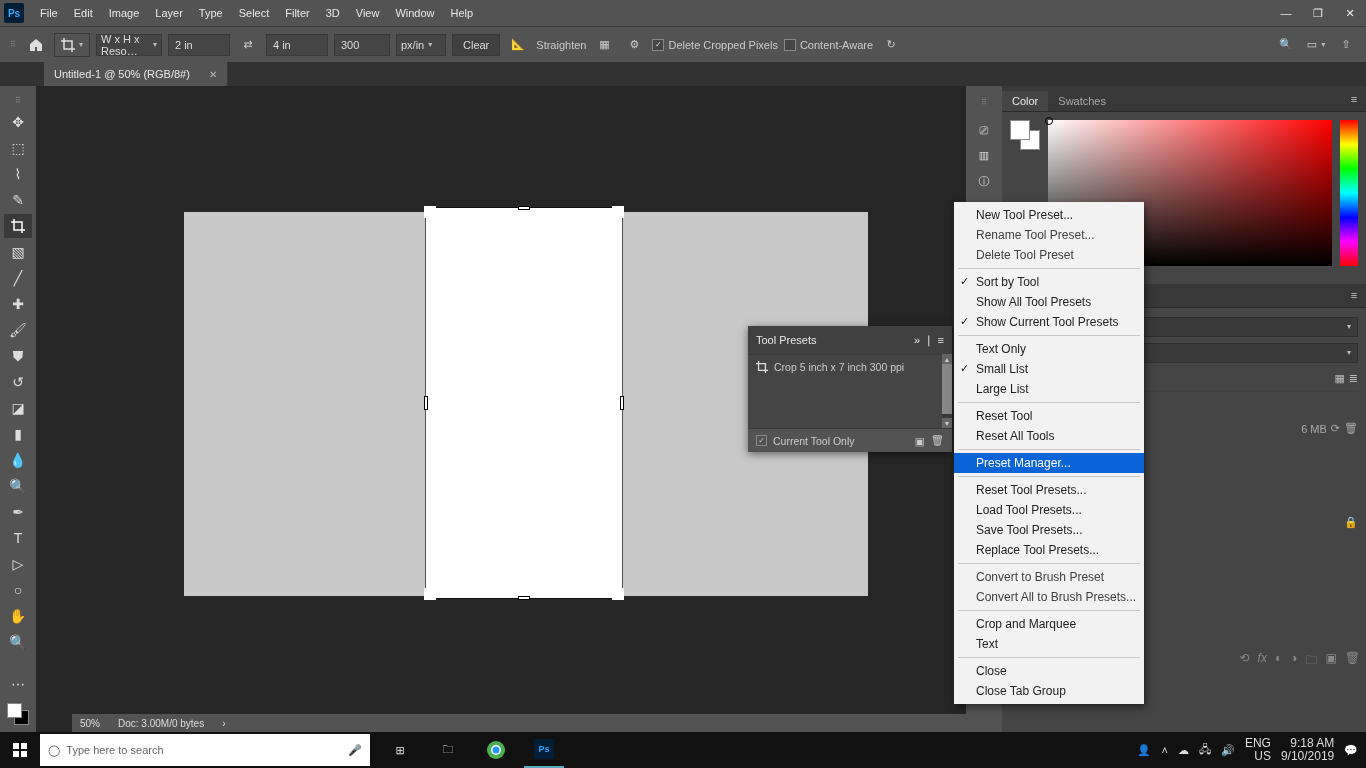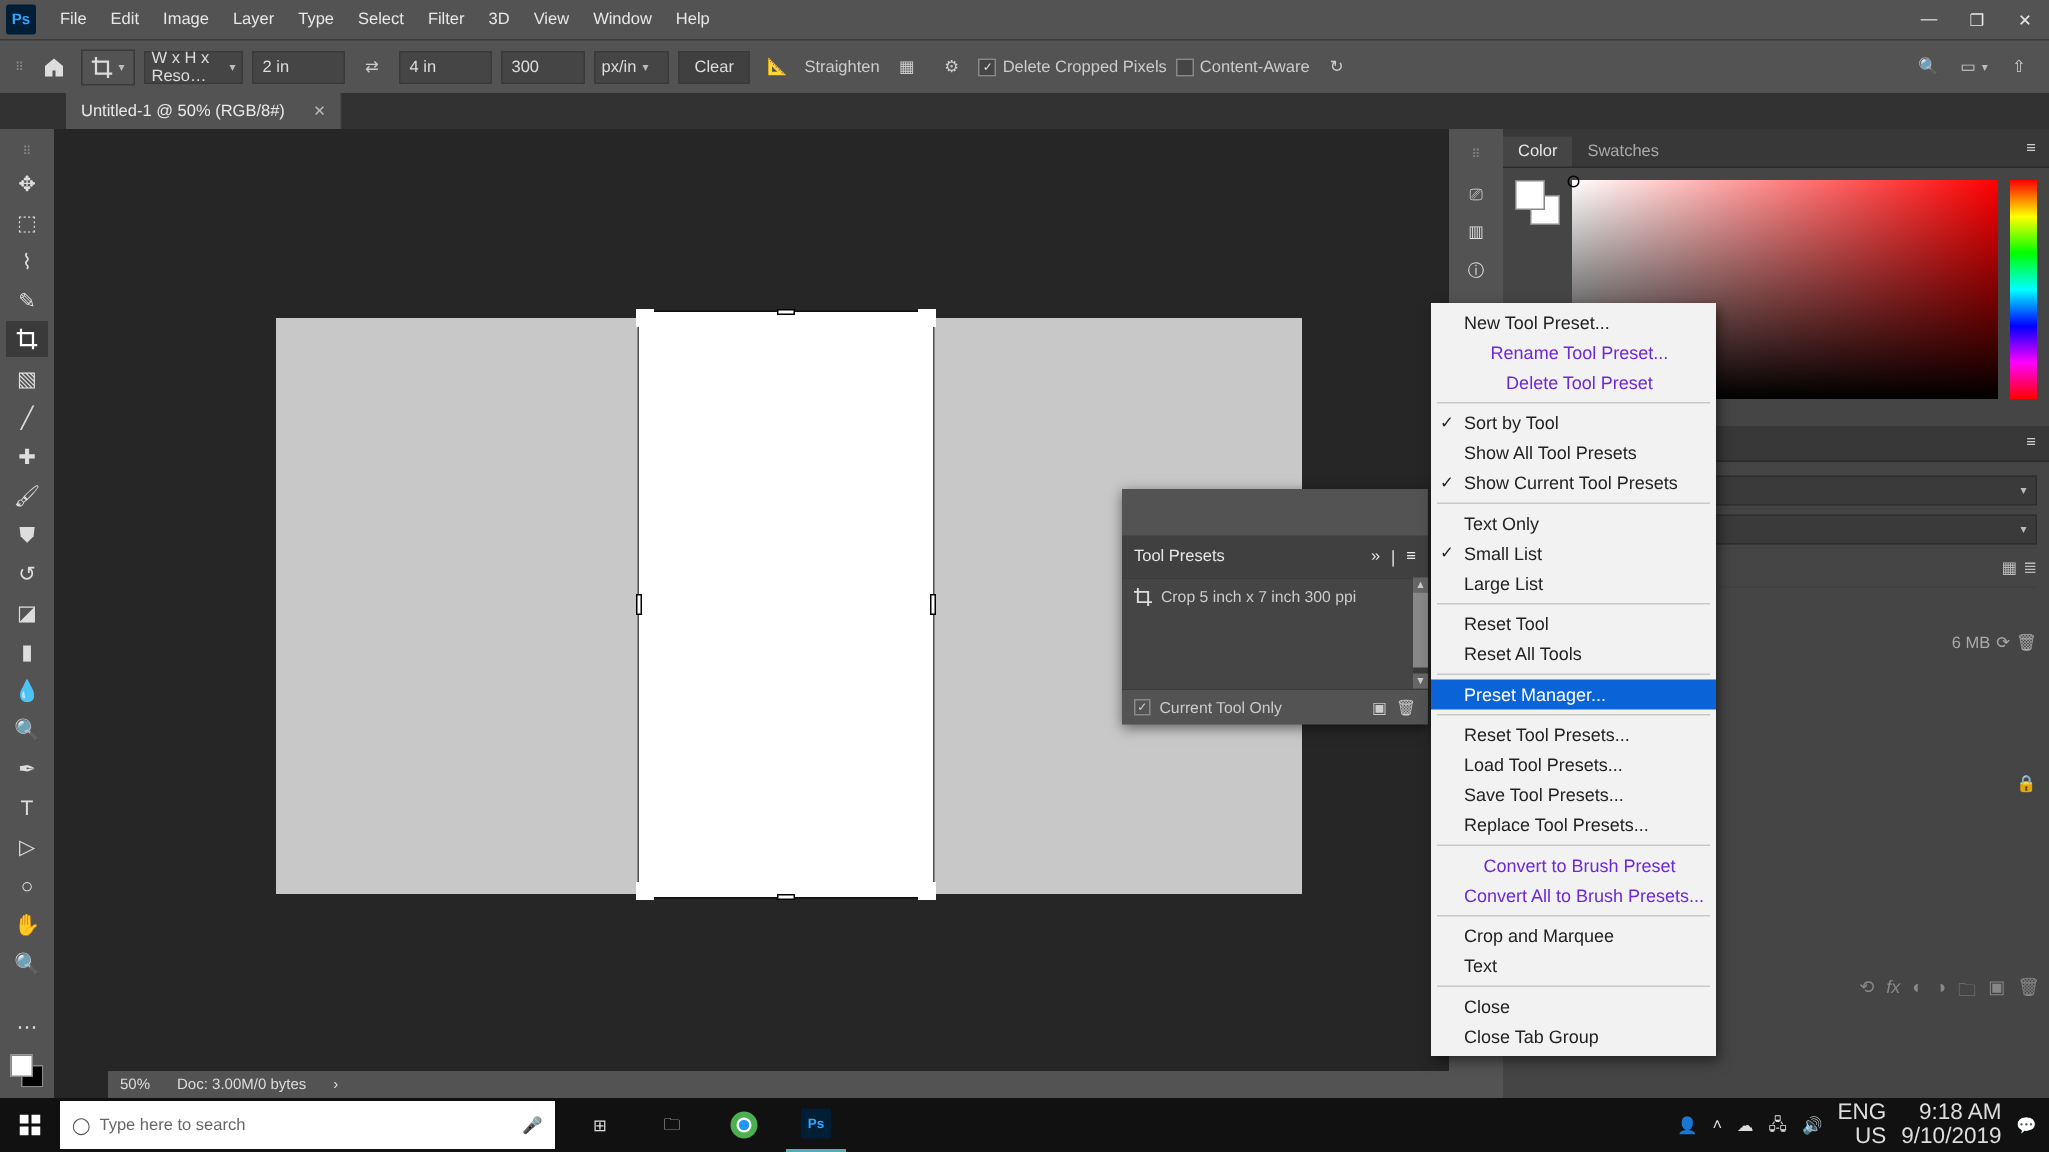--- a/index.html
+++ b/index.html
@@ -49,43 +49,43 @@
   .panel-body .row { height: 26px; display: flex; align-items: center; gap: 6px; border-bottom: 1px solid #3a3a3a44; }
   .panel-body .selwide { flex: 1; height: 20px; background: #3a3a3a; border: 1px solid #2e2e2e; display: flex; align-items: center; justify-content: flex-end; padding: 0 6px; }
   .grid-icons { display: flex; gap: 4px; margin-left: auto; }
   .mb-row { display: flex; align-items: center; gap: 4px; justify-content: flex-end; color: #aaa; padding-top: 30px; }
   .prop-icons { display: flex; gap: 8px; padding-top: 8px; color: #888; }
   .fill-row { display: flex; align-items: center; gap: 6px; color: #888; margin-top: 6px; }
   .lock-row { display: flex; justify-content: flex-end; padding-top: 12px; color: #888; }
   .bot-icons { position: absolute; right: 6px; bottom: 60px; display: flex; gap: 8px; color: #888; font-size: 12px; }
   
   .tp-panel { position: absolute; left: 748px; top: 326px; width: 204px; background: #535353; box-shadow: 0 2px 8px rgba(0,0,0,.5); }
-  .tp-header { height: 28px; background: #404040; display: flex; align-items: center; padding: 0 8px; color: #e8e8e8; font-size: 11px; margin-top: 31px; }
+  .tp-header { height: 28px; background: #404040; display: flex; align-items: center; padding: 0 8px; color: #e8e8e8; font-size: 11px; }
   .tp-header .hspacer { flex: 1; }
   .tp-list { max-height: 84px; overflow: hidden; background: #454545; }
   .tp-list .item { height: 24px; display: flex; align-items: center; gap: 6px; padding: 0 8px; font-size: 10.5px; border-top: 1px solid #3a3a3a; }
   .tp-scroll { width: 10px; background: #3a3a3a; }
   .tp-listwrap { display: flex; }
   .tp-footer { height: 24px; display: flex; align-items: center; padding: 0 8px; gap: 6px; border-top: 1px solid #3a3a3a; font-size: 10.5px; }
   .tp-footer .spacer { flex: 1; }
   
   .ctx { position: absolute; left: 954px; top: 202px; width: 190px; background: #f2f2f2; color: #222; box-shadow: 2px 3px 8px rgba(0,0,0,.5); font-size: 12px; padding: 3px 0; }
   .ctx .item { padding: 3px 14px 3px 22px; position: relative; cursor: default; white-space: nowrap; }
-  .ctx .item.dis { color: #6d28d9; text-align: center; }
+  .ctx .item.dis { color: #404040; }
   .ctx .sep { height: 1px; background: #c8c8c8; margin: 3px 4px; }
   .ctx .check::before { content: "✓"; position: absolute; left: 6px; font-size: 11px; }
   .ctx .item.hl { background: #0a64d8; color: #fff; }
   
   .taskbar { position: absolute; left: 0; right: 0; bottom: 0; height: 36px; background: #111; display: flex; align-items: center; color: #ddd; font-size: 11px; }
   .start { width: 40px; height: 36px; display: flex; align-items: center; justify-content: center; }
   .search { flex: 0 0 330px; height: 32px; background: #fff; display: flex; align-items: center; gap: 6px; padding: 0 8px; color: #555; }
   .tb-icons { display: flex; align-items: center; gap: 8px; padding: 0 10px; }
   .tb-app { width: 40px; height: 36px; display: flex; align-items: center; justify-content: center; }
   .tray { margin-left: auto; display: flex; align-items: center; gap: 10px; padding-right: 8px; }
-  .tray .col { display: flex; flex-direction: column; align-items: flex-end; line-height: 1.1; font-size: 15px; }
+  .tray .col { display: flex; flex-direction: column; align-items: flex-end; line-height: 1.1; font-size: 12px; }
   .drop::after { content: "▾"; font-size: 8px; margin-left: 4px; color: #bbb; }
   svg { display: block; }
 </style>
 </head>
 <body>
 
 <div class="menubar">
   <div class="ps-logo">Ps</div>
   <div id="menuitems" style="display:flex;">
       <div class="mi">File</div>

